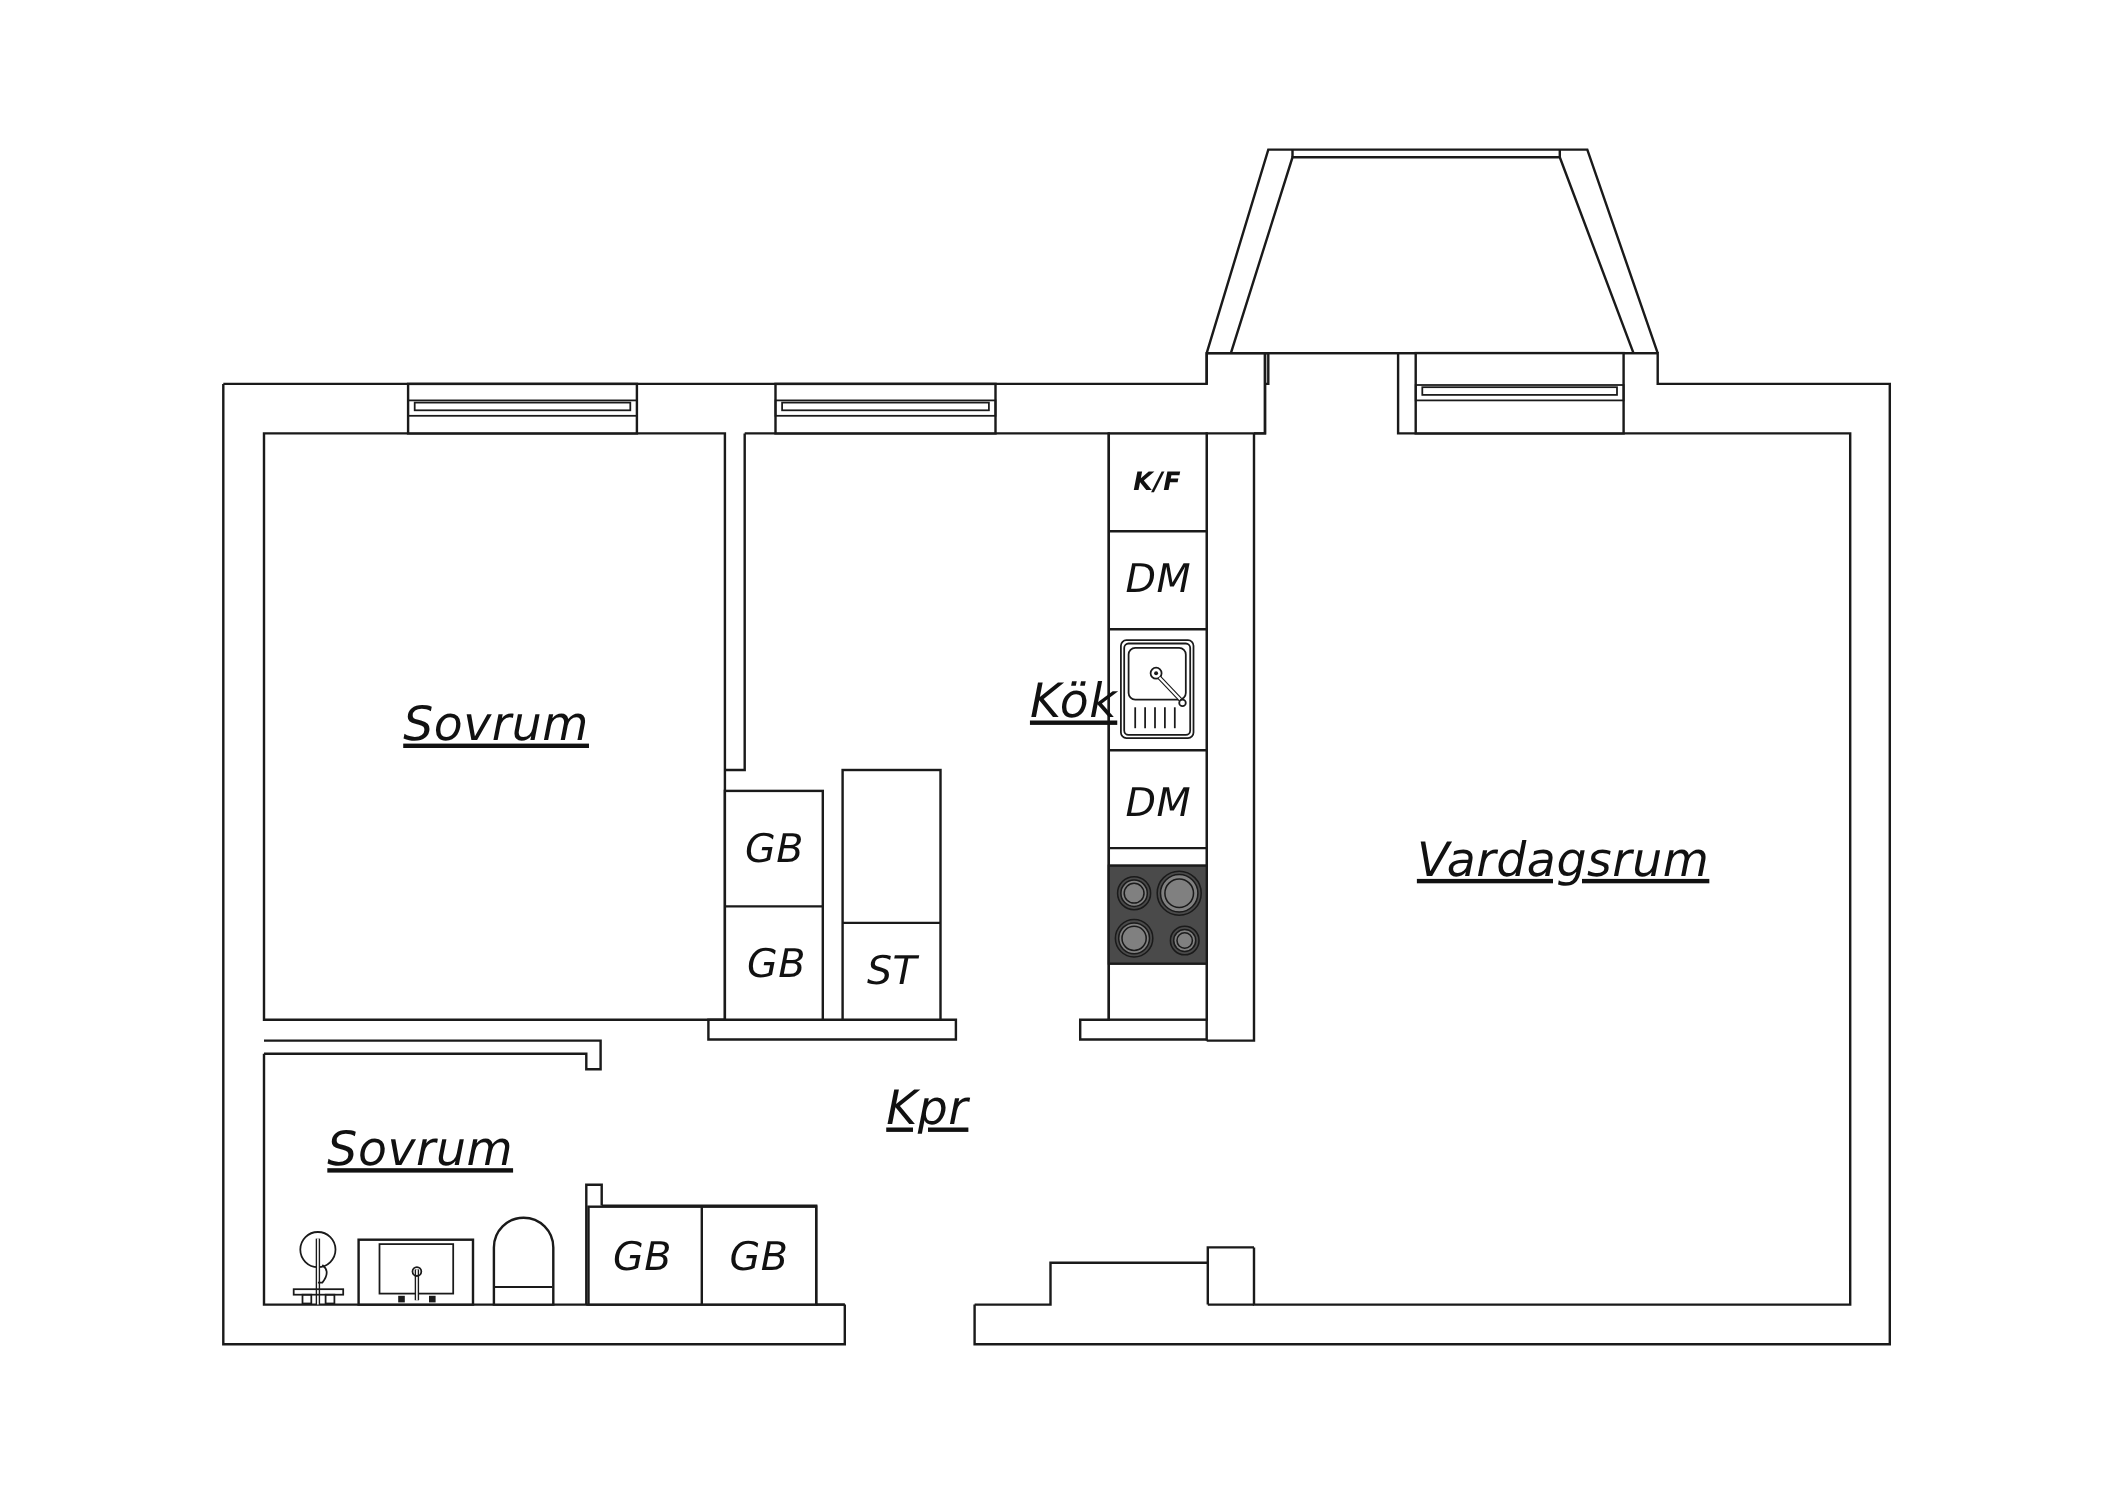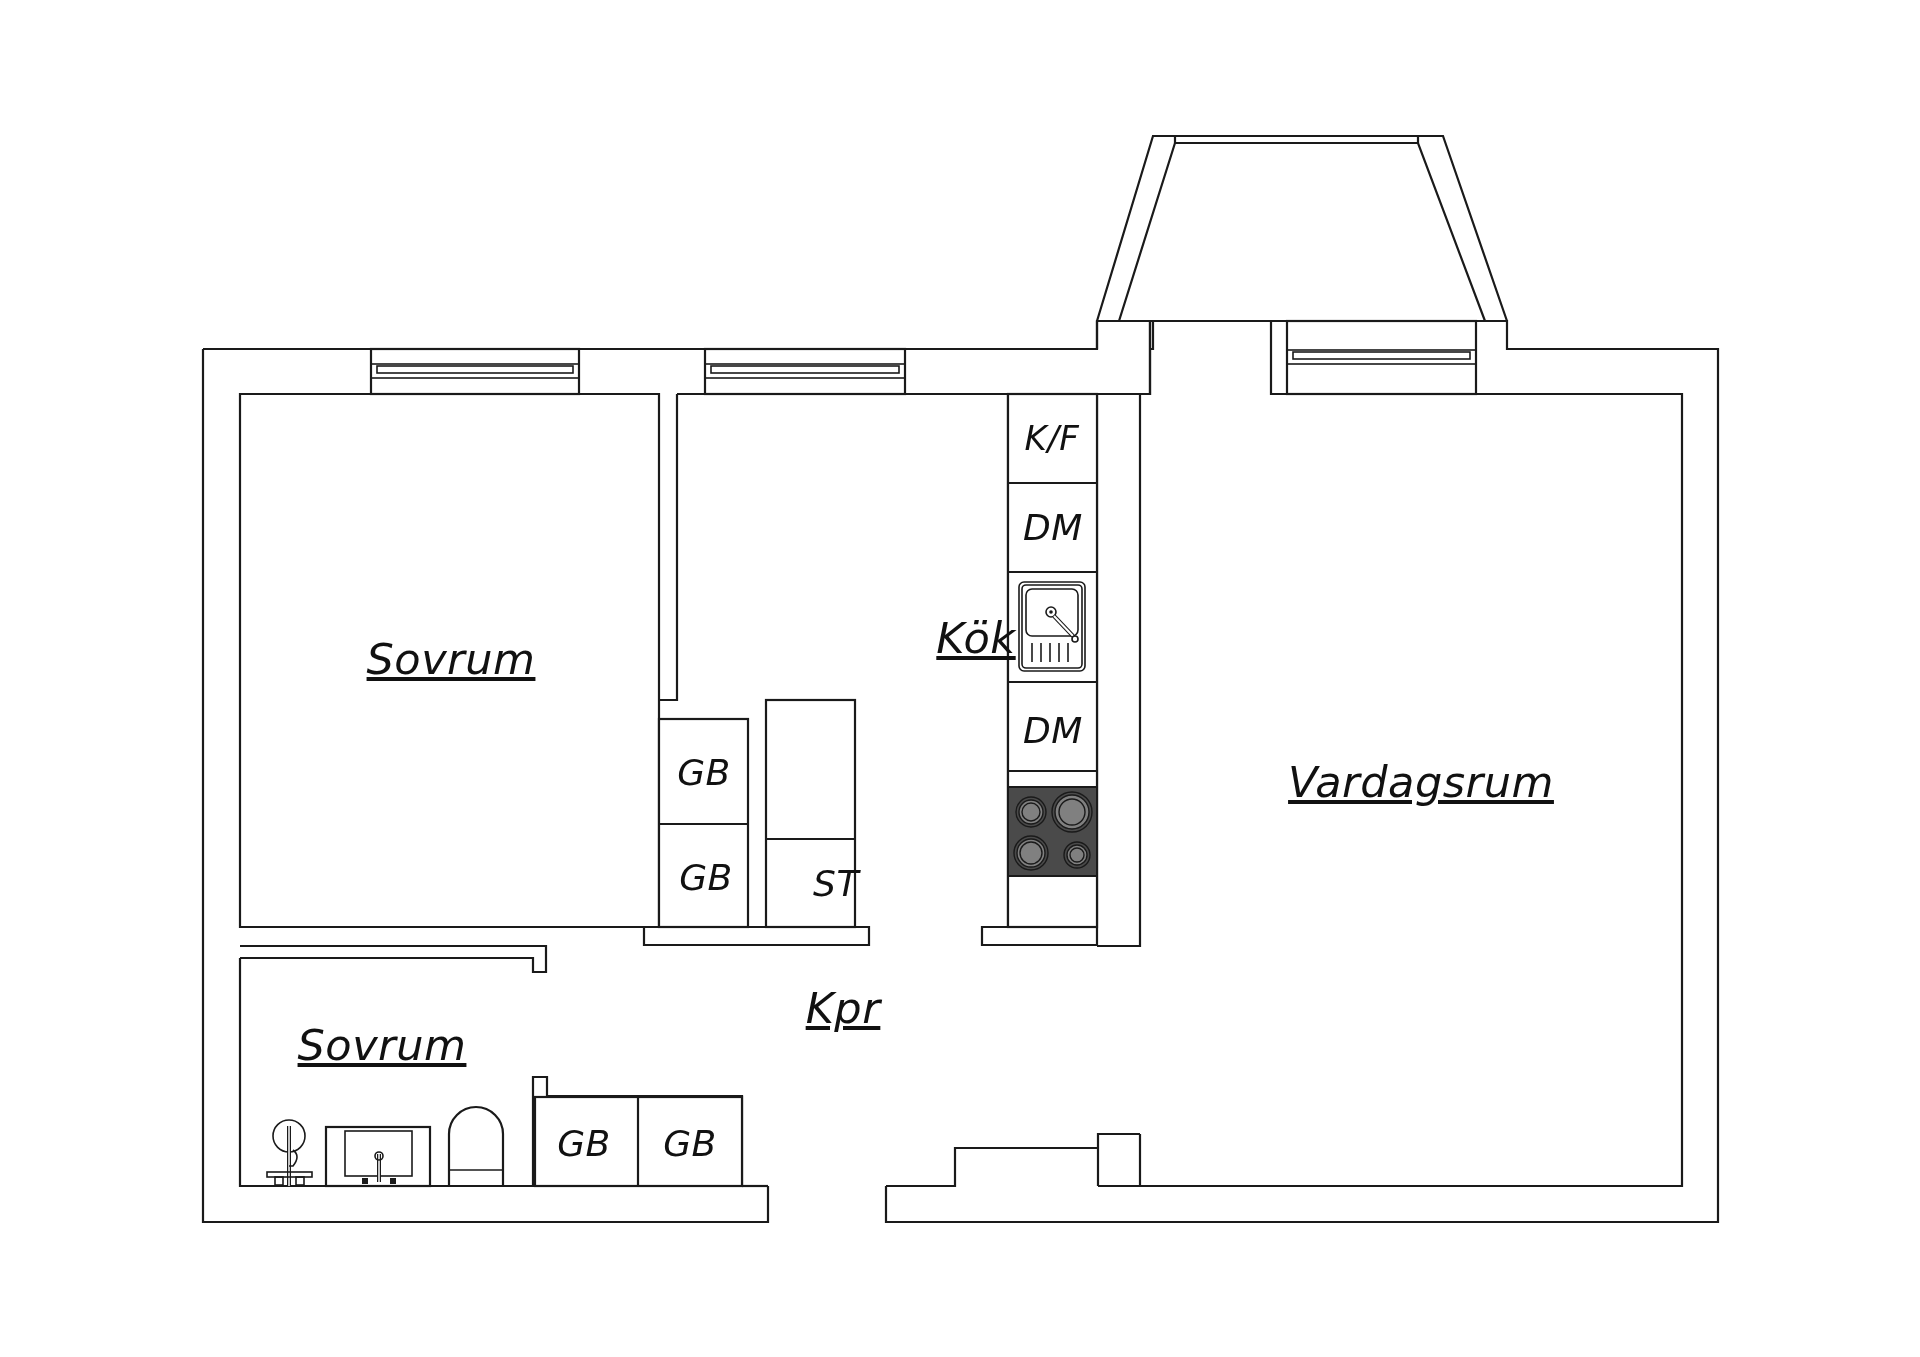--- a/index.html
+++ b/index.html
@@ -13,21 +13,21 @@
     font-family: "DejaVu Sans", sans-serif;
     font-style: italic;
     font-weight: normal;
     color: #111111;
     white-space: nowrap;
     transform: translate(-50%, -50%);
     letter-spacing: 0.5px;
   }
   .room-label { font-size: 43px; text-decoration: underline; }
   .fixture-label { font-size: 36px; }
-  .fixture-label.small { font-size: 34px; }
+  .fixture-label.small { font-size: 23px; font-weight: bold; }
 </style>
 </head>
 <body>
 
 <svg id="plan" viewBox="0 0 1920 1357" xmlns="http://www.w3.org/2000/svg">
 
   <g>
 
     <path class="line" d="M203 349 H1097 V321 H1153 V349 L1150 349"></path>
     <path class="line" d="M203 349 V1222 H768 V1186"></path>
@@ -166,15 +166,15 @@
 <div class="label room-label" style="left:976px; top:638px;text-align:right;">Kök</div>
 <div class="label room-label" style="left:1421px; top:782px;">Vardagsrum</div>
 <div class="label room-label" style="left:382px; top:1045px;">Sovrum</div>
 <div class="label room-label" style="left:843px; top:1008px;">Kpr</div>
 
 <div class="label fixture-label small" style="left:1052px; top:438px;">K/F</div>
 <div class="label fixture-label" style="left:1053px; top:527px;">DM</div>
 <div class="label fixture-label" style="left:1053px; top:730px;">DM</div>
 <div class="label fixture-label" style="left:704px; top:772px;">GB</div>
 <div class="label fixture-label" style="left:706px; top:877px;">GB</div>
-<div class="label fixture-label" style="left:836px; top:883px;">ST</div>
+<div class="label fixture-label" style="left:811px; top:883px;">ST</div>
 <div class="label fixture-label" style="left:584px; top:1143px;">GB</div>
 <div class="label fixture-label" style="left:690px; top:1143px;">GB</div>
 
 </body></html>

